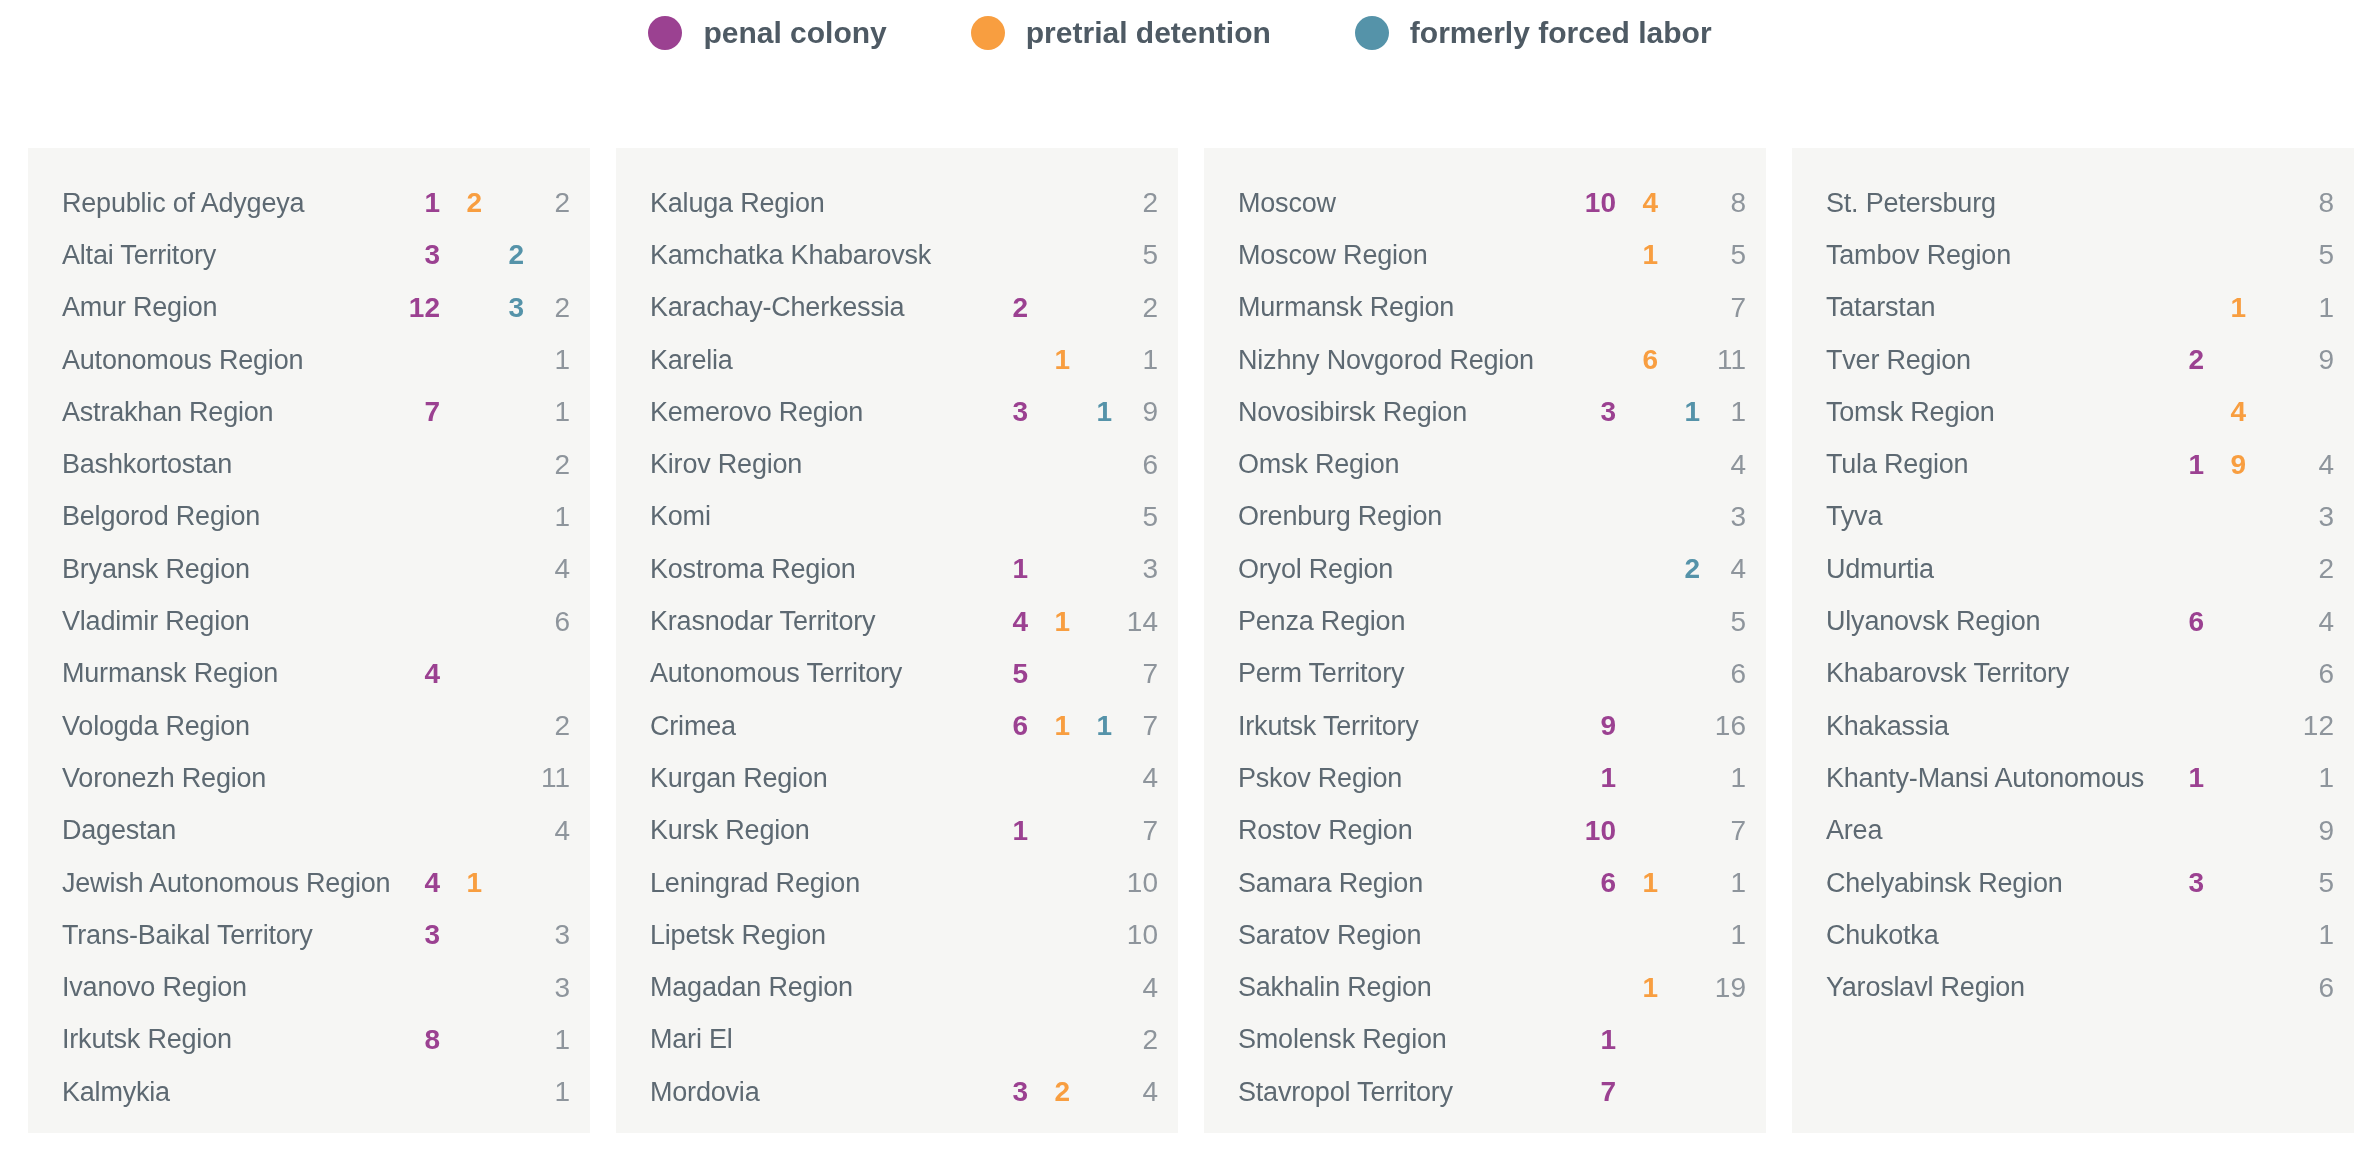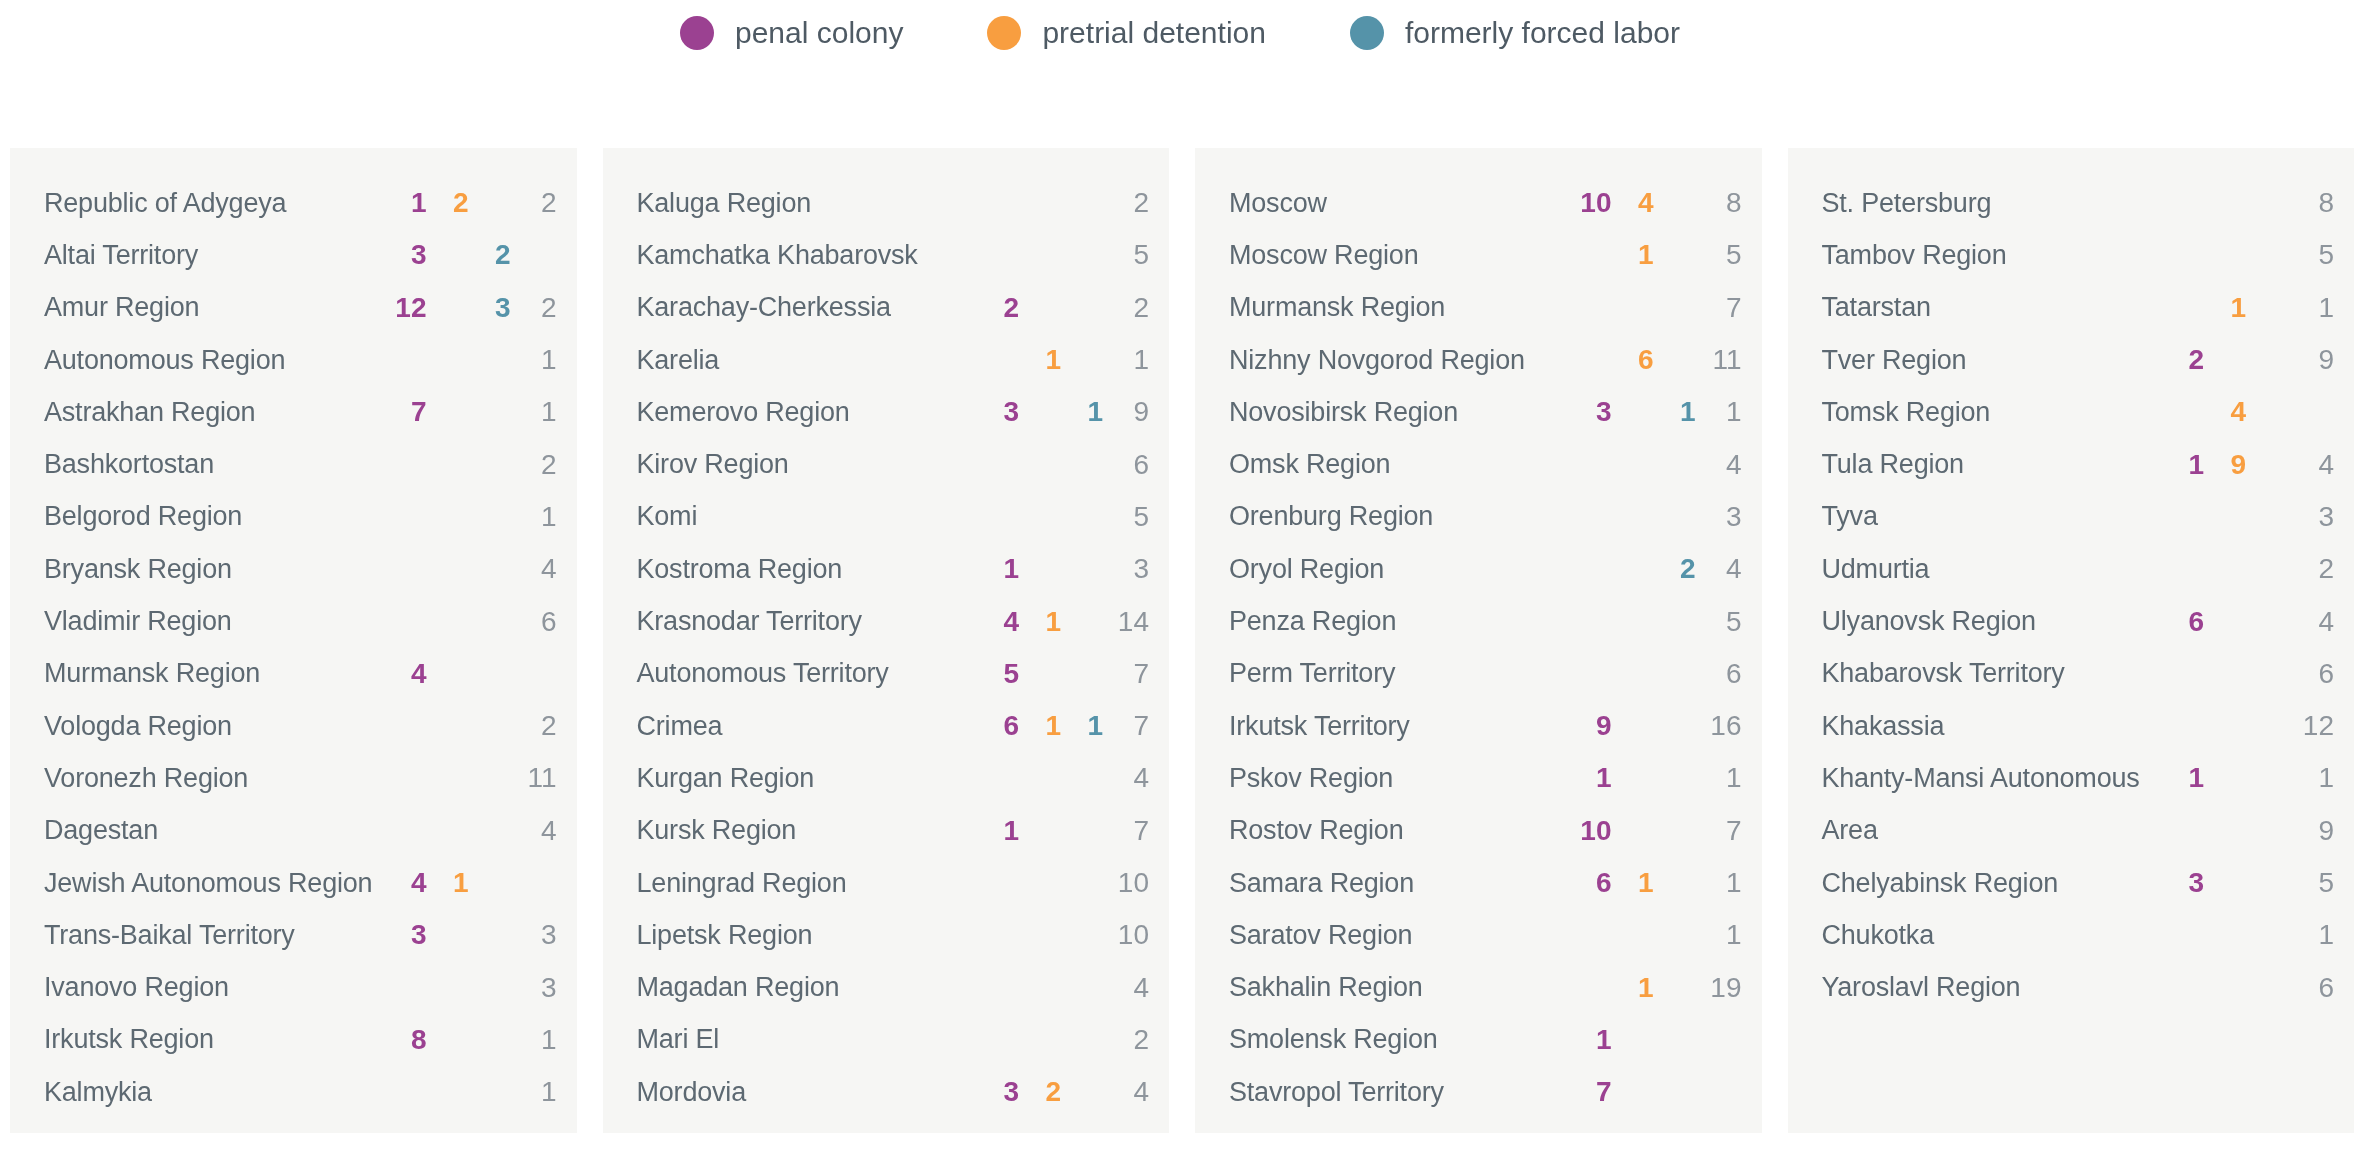--- a/index.html
+++ b/index.html
@@ -11,31 +11,31 @@
     position:relative;
   }
   
   .legend{
     display:flex;justify-content:center;align-items:center;
     gap:84px;
     padding-top:13px;height:40px;
   }
   .legend-item{
     display:flex;align-items:center;gap:21px;
-    font-size:30px;font-weight:400;color:#4e5a64;text-align:center;
+    font-size:30px;font-weight:700;color:#4e5a64;text-align:center;
   }
   .dot{width:34px;height:34px;border-radius:50%;flex:0 0 auto;}
   .dot.penal{background:var(--penal);}
   .dot.pretrial{background:var(--pretrial);}
   .dot.forced{background:var(--forced);}
   .dot.former{background:var(--former);}
   
   .cards{
     margin-top:95px;
-    padding:0 6px 0 10px;
+    padding:0 6px 0 28px;
     display:grid;
     grid-template-columns:repeat(4,1fr);
     gap:26px;
   }
   .card{
     background:var(--cardbg);
     height:985px;
     box-sizing:border-box;
     padding:29px 20px 13px 34px;
   }

